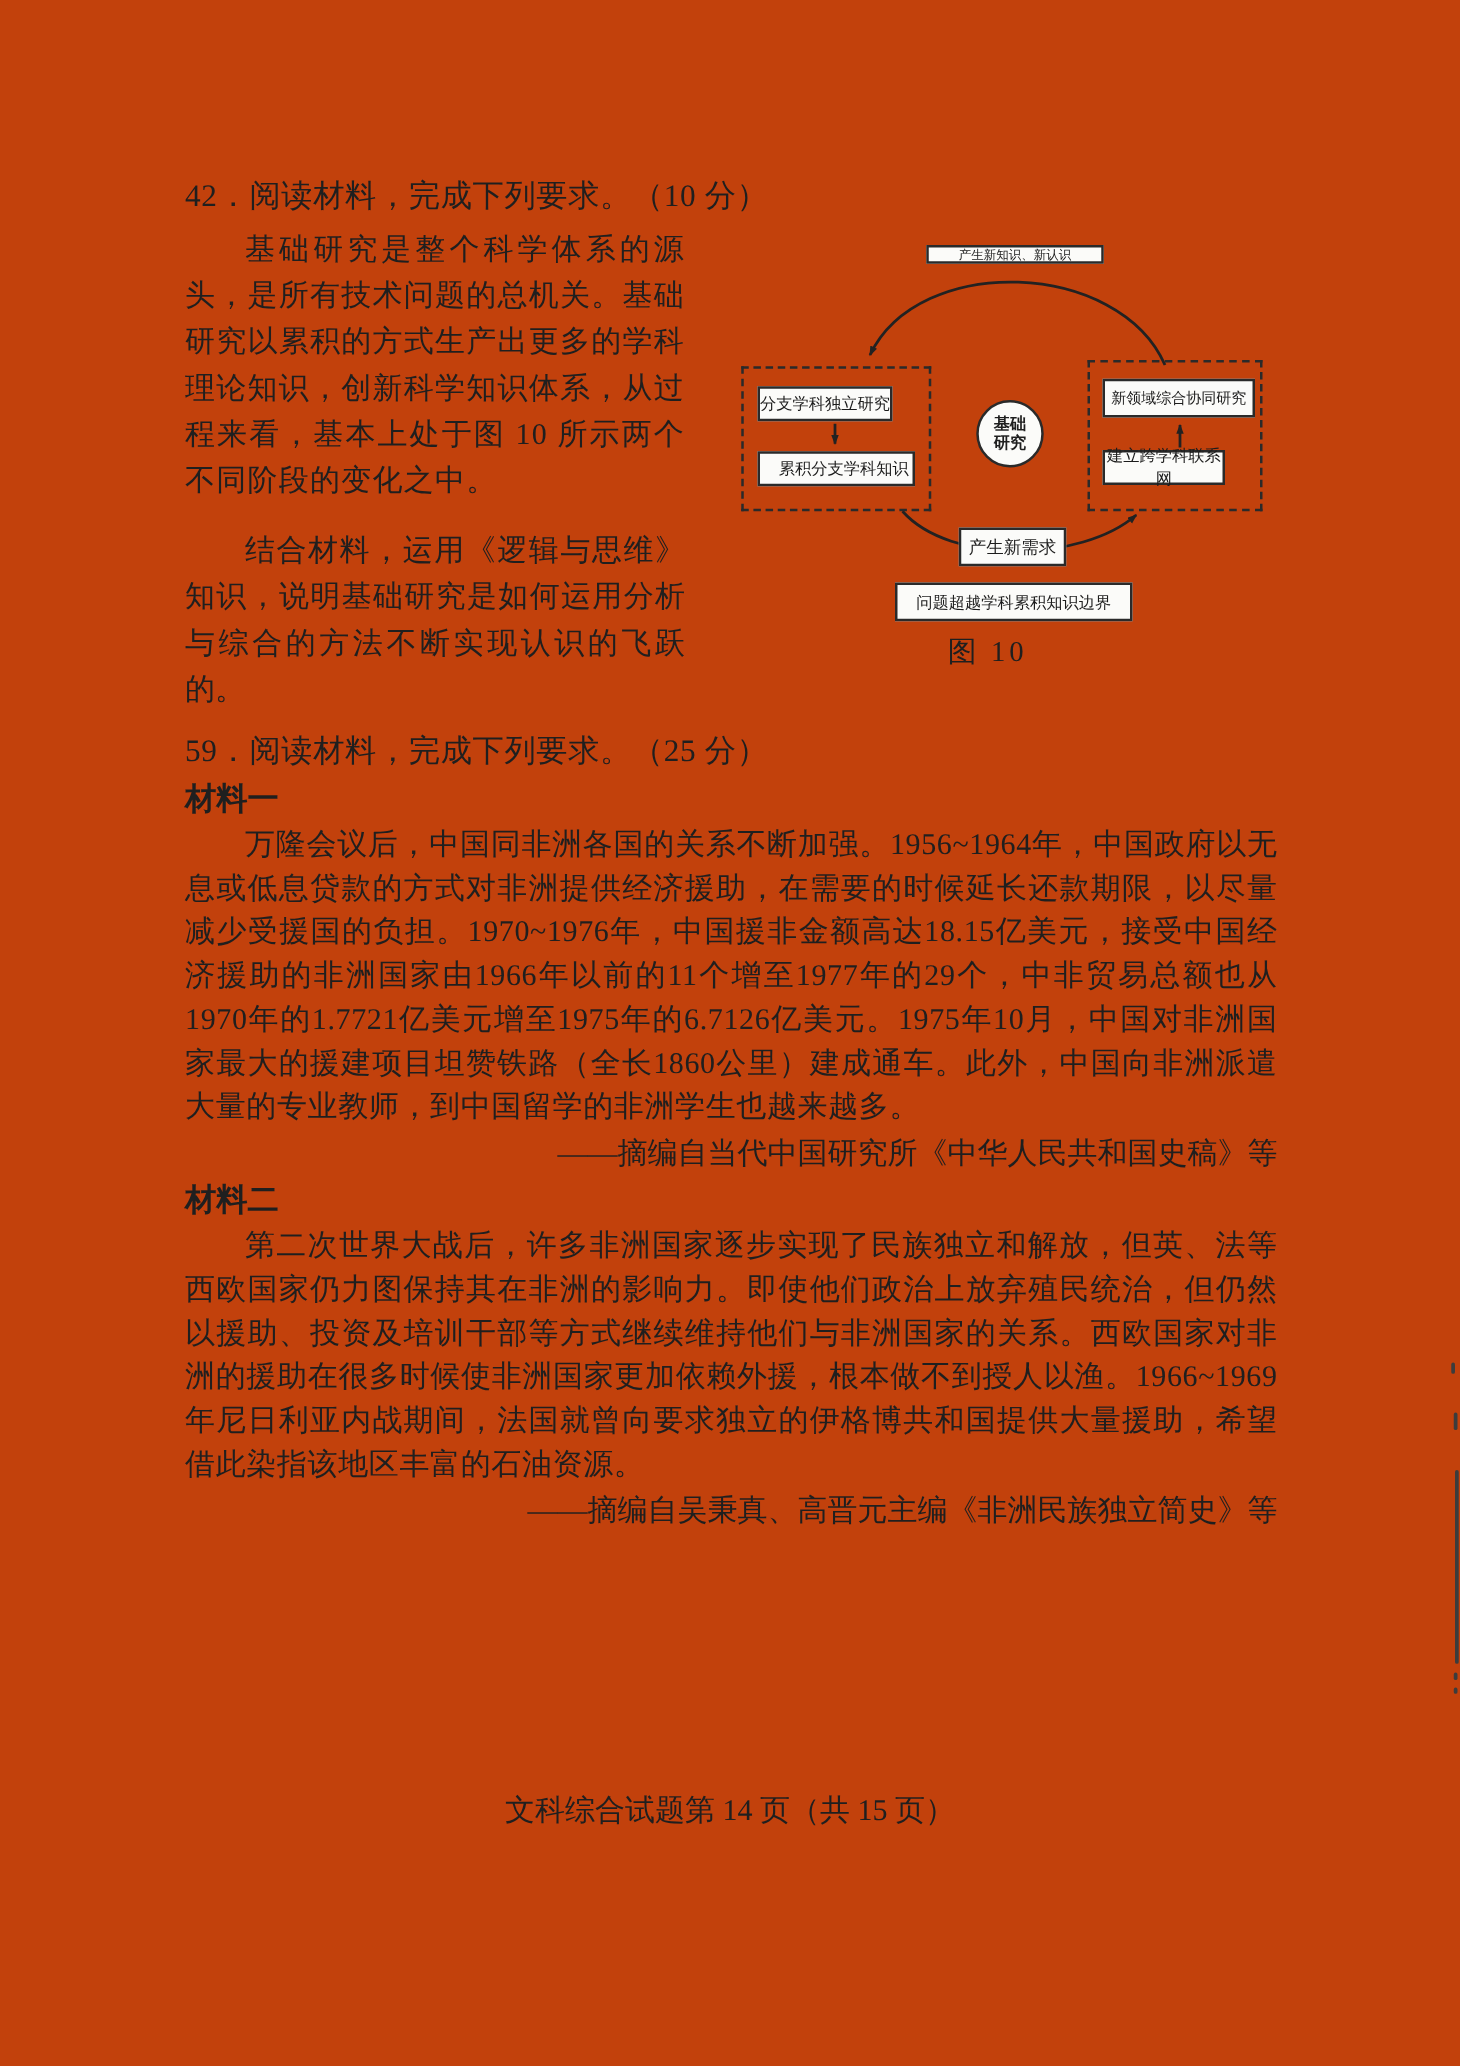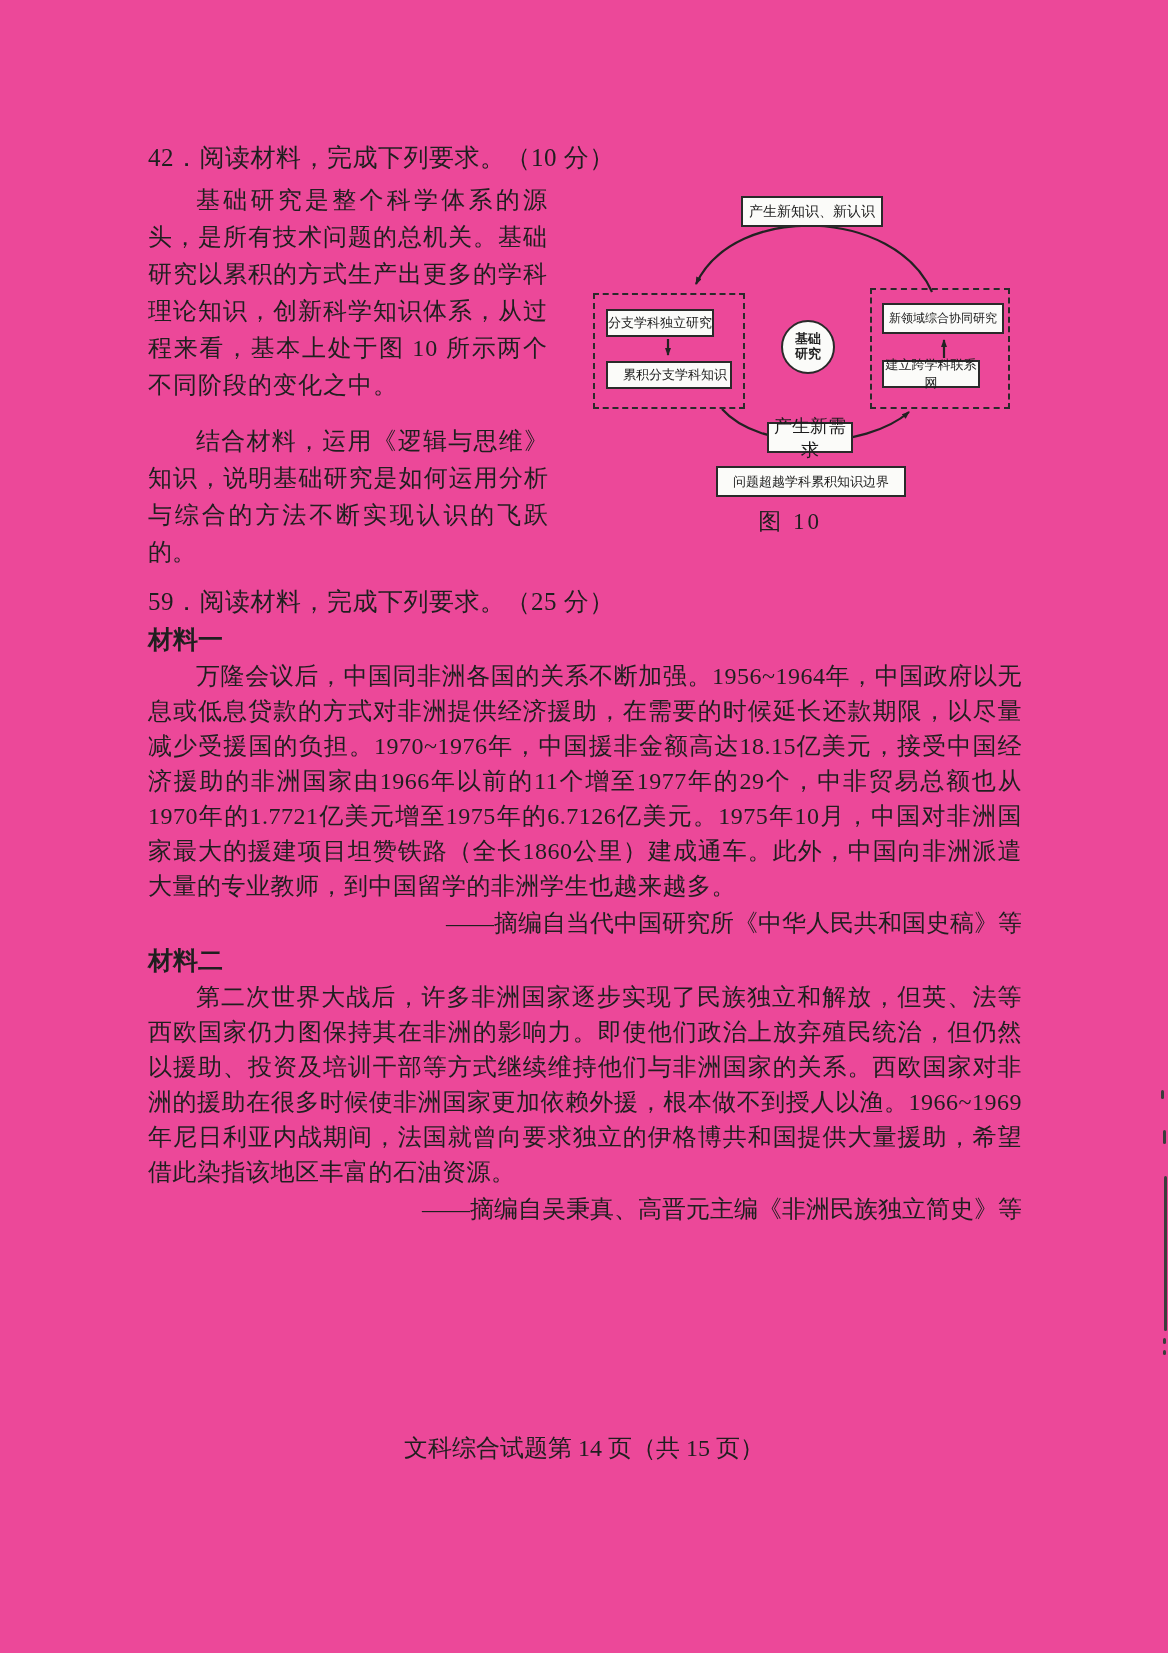--- a/index.html
+++ b/index.html
@@ -1,18 +1,18 @@
 <!DOCTYPE html>
 <html><head>
 <meta charset="utf-8">
 <style>
   html,body { margin:0; padding:0; background:#e8e8e8; }
   .page {
     position:relative; width:1168px; height:1653px; margin:0 auto;
-    background:#ec4899; color:#1f1f1f; overflow:hidden;
+    background:#c2410c; color:#1f1f1f; overflow:hidden;
     font-family:"Liberation Serif","DejaVu Serif",serif;
   }
   .content { position:absolute; left:148px; top:140px; width:874px; }
 
   
   .q42-header { margin:0; font-size:25px; line-height:36px; letter-spacing:0.5px; }
   .q42-row { display:flex; margin-top:0; }
   .q42-col { flex:0 0 400px; width:400px; }
   .q42-para {
     margin:6px 0 0 0; font-size:24px; line-height:37px;
@@ -31,28 +31,28 @@
   .fbox {
     position:absolute; box-sizing:border-box; border:2px solid #2a2a2a;
     background:#fbfbf9; display:flex; align-items:center; justify-content:center;
     text-align:center; font-family:"Liberation Sans","DejaVu Sans",sans-serif;
     color:#1c1c1c;
   }
   .dashed {
     position:absolute; box-sizing:border-box; border:2px dashed #2a2a2a;
     background:transparent;
   }
-  .top-box    { left:181px; top:6px;   width:142px; height:31px; font-size:14px; }
+  .top-box    { left:181px; top:6px;   width:142px; height:15px; font-size:10px; }
   .left-dashed{ left:33px;  top:103px; width:152px; height:116px; }
   .l1         { left:46px;  top:119px; width:108px; height:28px; font-size:13px;font-family:Liberation Mono, monospace; }
   .l2         { left:46px;  top:171px; width:126px; height:28px; font-size:13px;padding-left:12px; }
   .right-dashed{ left:310px; top:98px; width:140px; height:121px; }
   .r1         { left:322px; top:113px; width:122px; height:31px; font-size:12px; }
   .r2         { left:322px; top:170px; width:98px; height:28px; font-size:13px; }
-  .need-box   { left:207px; top:232px; width:86px;  height:31px; font-size:18px; }
+  .need-box   { left:207px; top:232px; width:86px;  height:31px; font-size:14px; }
   .note-box   { left:156px; top:276px; width:190px; height:31px; font-size:13px; }
   .fcircle {
     position:absolute; left:221px; top:130px; width:54px; height:54px;
     border:2px solid #2a2a2a; border-radius:50%; background:#fbfbf9;
     display:flex; align-items:center; justify-content:center;
     font-family:"Liberation Sans","DejaVu Sans",sans-serif; font-size:13px;
     font-weight:bold; line-height:1.15; box-sizing:border-box;
   }
   .fcircle span { display:block; width:28px; text-align:center; word-break:break-all; }
   .fig-caption {

